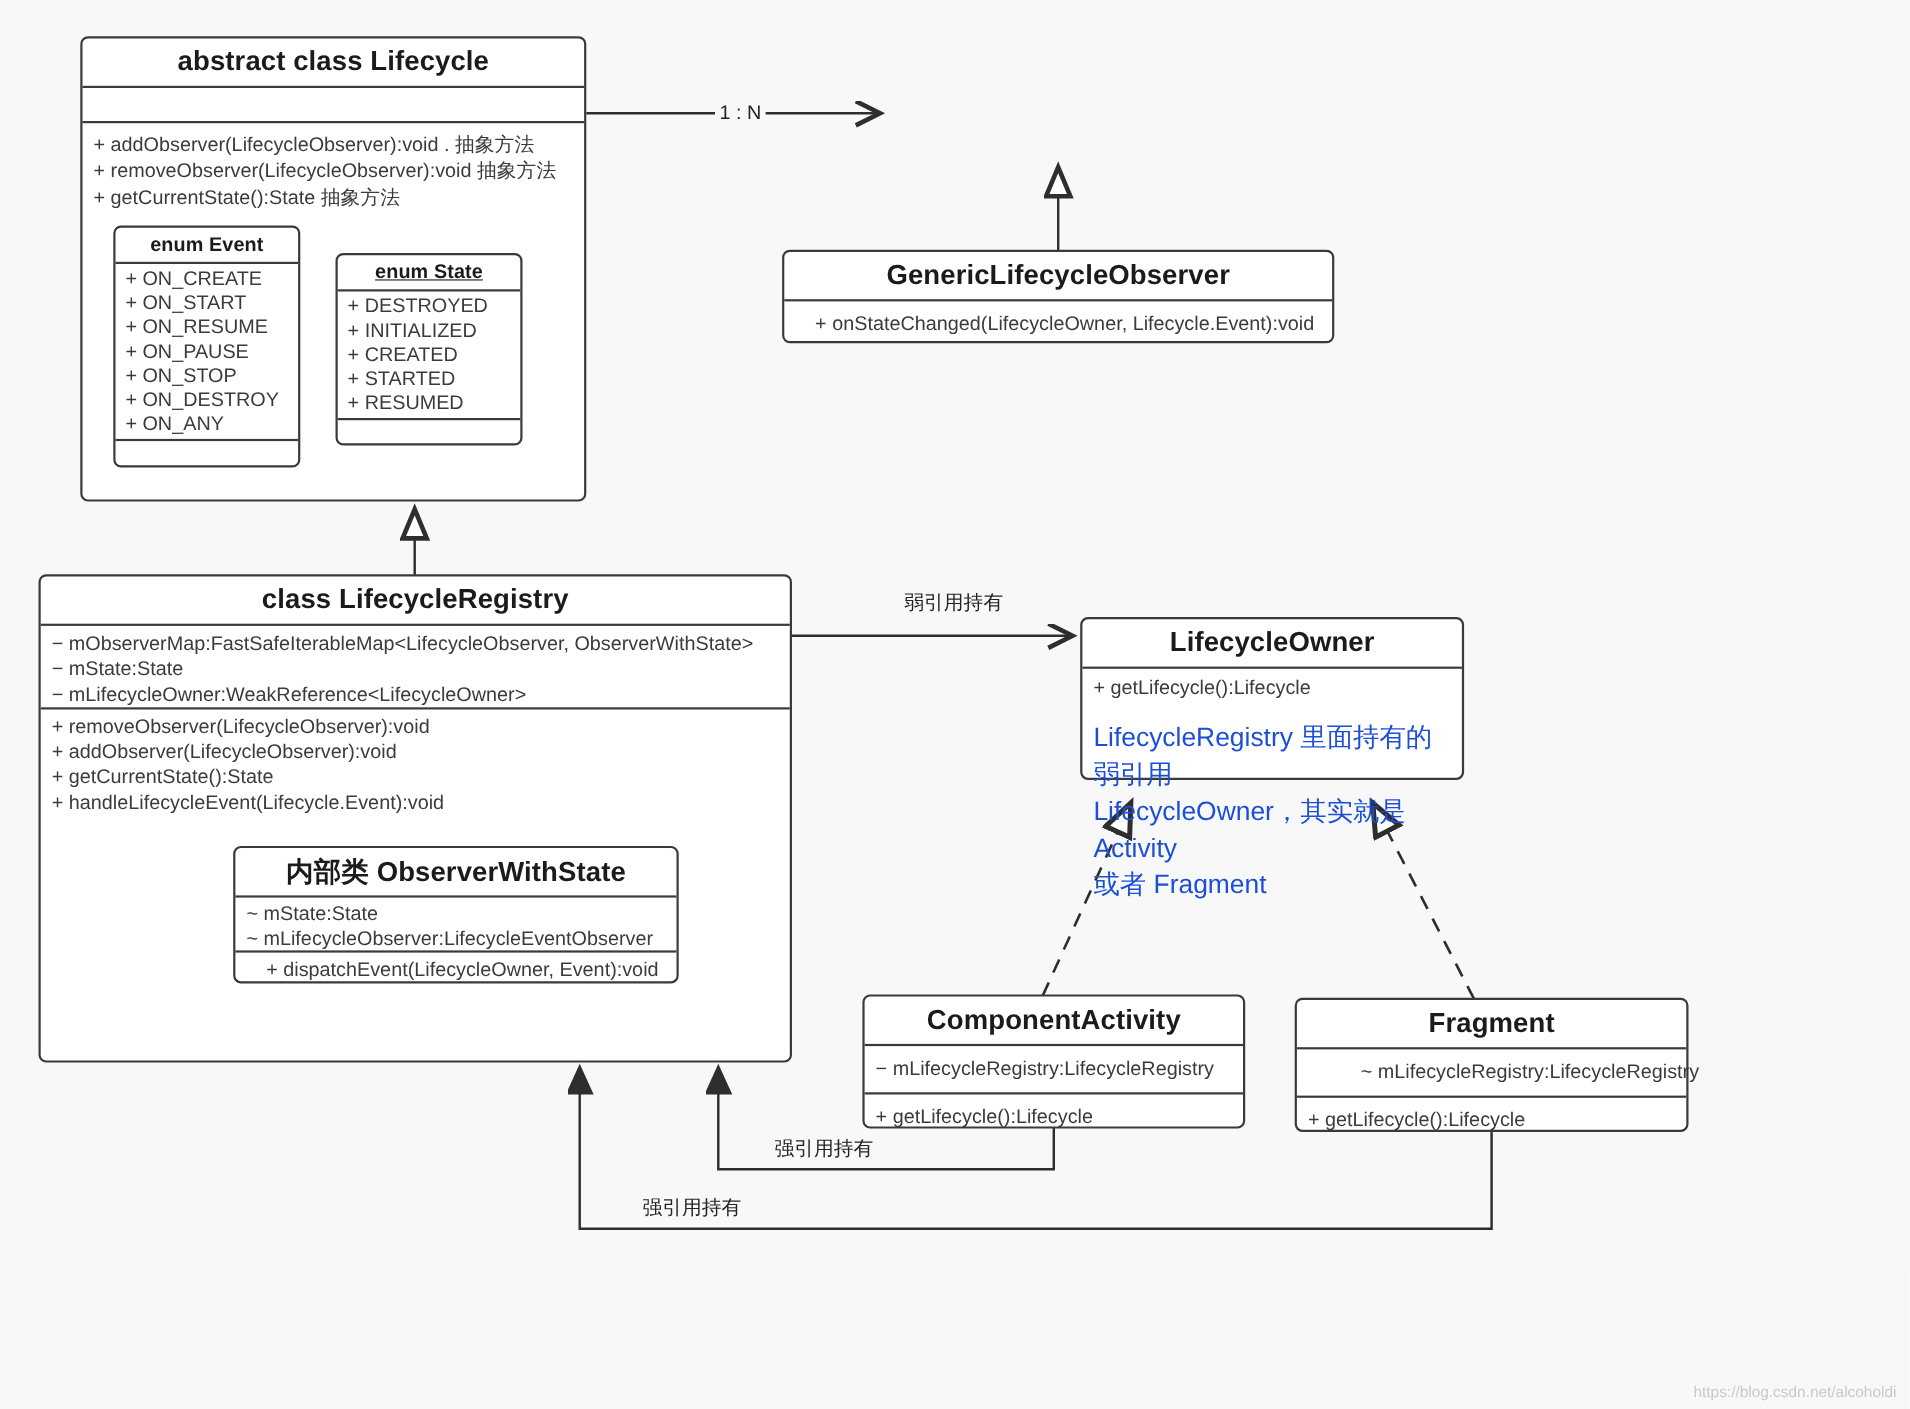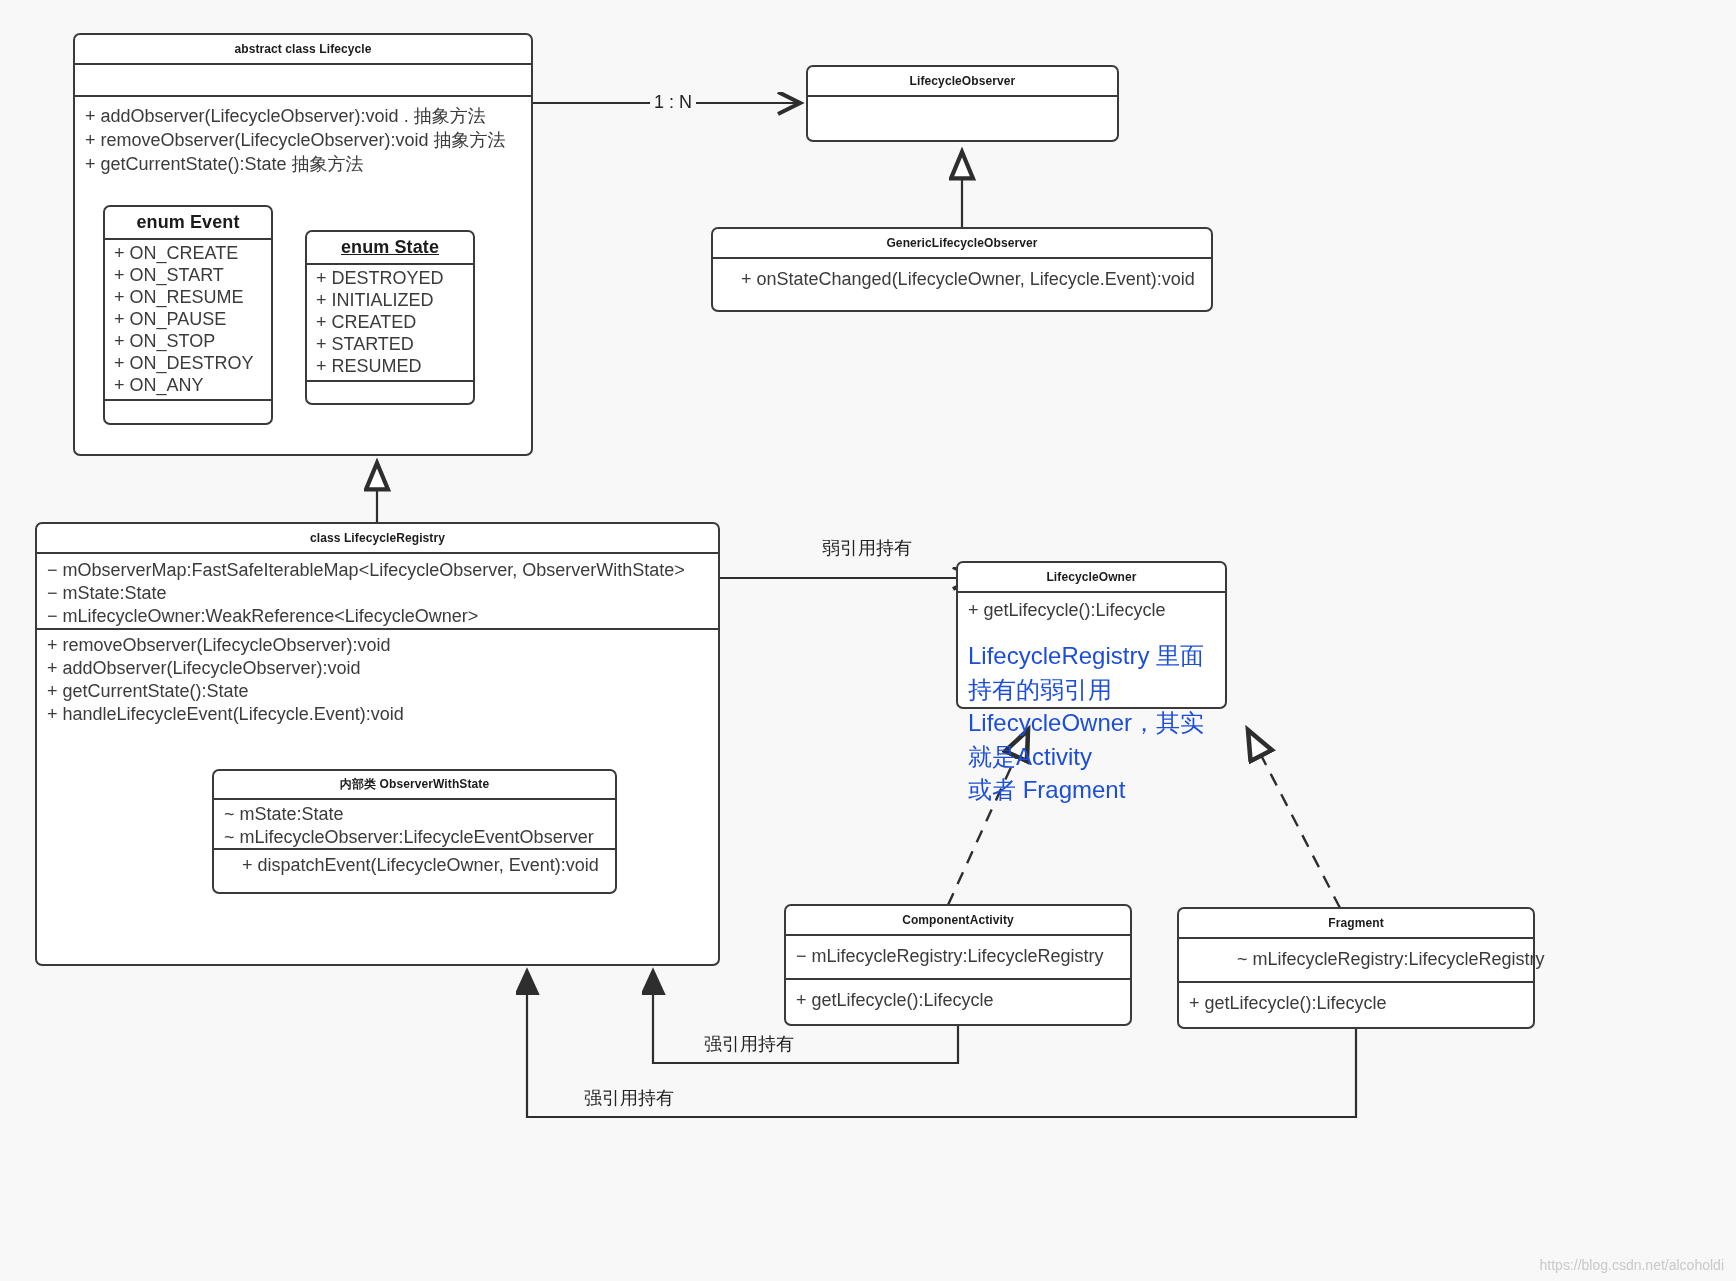--- a/index.html
+++ b/index.html
@@ -28,21 +28,21 @@
     border: 2.5px solid #3a3a3a;
     border-radius: 7px;
     box-sizing: border-box;
     z-index: 3;
   }
   .uml .title {
     text-align: center;
     font-weight: bold;
     color: #1b1b1b;
     padding: 7px 6px 7px 6px;
-    font-size: 12px;
+    font-size: 25px;
     letter-spacing: .1px;
   }
   .uml .sep {
     border-top: 2.5px solid #3a3a3a;
   }
   .uml .compartment {
     padding: 6px 10px 7px 10px;
     color: #3b3b3b;
     font-size: 18px;
     line-height: 1.33;
@@ -142,25 +142,20 @@
     <div class="compartment" style="padding:3px 9px 2px 9px; line-height:1.22;">
       <div class="row">+ DESTROYED</div>
       <div class="row">+ INITIALIZED</div>
       <div class="row">+ CREATED</div>
       <div class="row">+ STARTED</div>
       <div class="row">+ RESUMED</div>
     </div>
     <div class="sep"></div>
   </div>
 
-  <div class="uml" style="left:806px; top:65px; width:313px; height:77px;">
-    <div class="title">LifecycleObserver</div>
-    <div class="sep"></div>
-    <div class="compartment empty" style="height:33px;"></div>
-  </div>
 
   <div class="uml" style="left:711px; top:227px; width:502px; height:85px;">
     <div class="title">GenericLifecycleObserver</div>
     <div class="sep"></div>
     <div class="compartment" style="padding-top:9px;padding-left:28px;">
       <div class="row">+ onStateChanged(LifecycleOwner, Lifecycle.Event):void</div>
     </div>
   </div>
 
   <div class="uml" style="left:35px; top:522px; width:685px; height:444px;">
@@ -186,21 +181,21 @@
     <div class="compartment" style="padding:3px 10px 0 10px; line-height:1.26;">
       <div class="row">~ mState:State</div>
       <div class="row">~ mLifecycleObserver:LifecycleEventObserver</div>
     </div>
     <div class="sep"></div>
     <div class="compartment" style="padding:4px 10px 0 28px;">
       <div class="row">+ dispatchEvent(LifecycleOwner, Event):void</div>
     </div>
   </div>
 
-  <div class="uml" style="left:956px; top:561px; width:271px; height:148px;">
+  <div class="uml" style="left:982px; top:561px; width:349px; height:148px;">
     <div class="title">LifecycleOwner</div>
     <div class="sep"></div>
     <div class="compartment" style="padding:6px 10px 0 10px;">
       <div class="row">+ getLifecycle():Lifecycle</div>
       <div class="cn-note" style="margin-top:16px;">LifecycleRegistry 里面持有的弱引用
 LifecycleOwner，其实就是Activity
 或者 Fragment</div>
     </div>
   </div>
 

